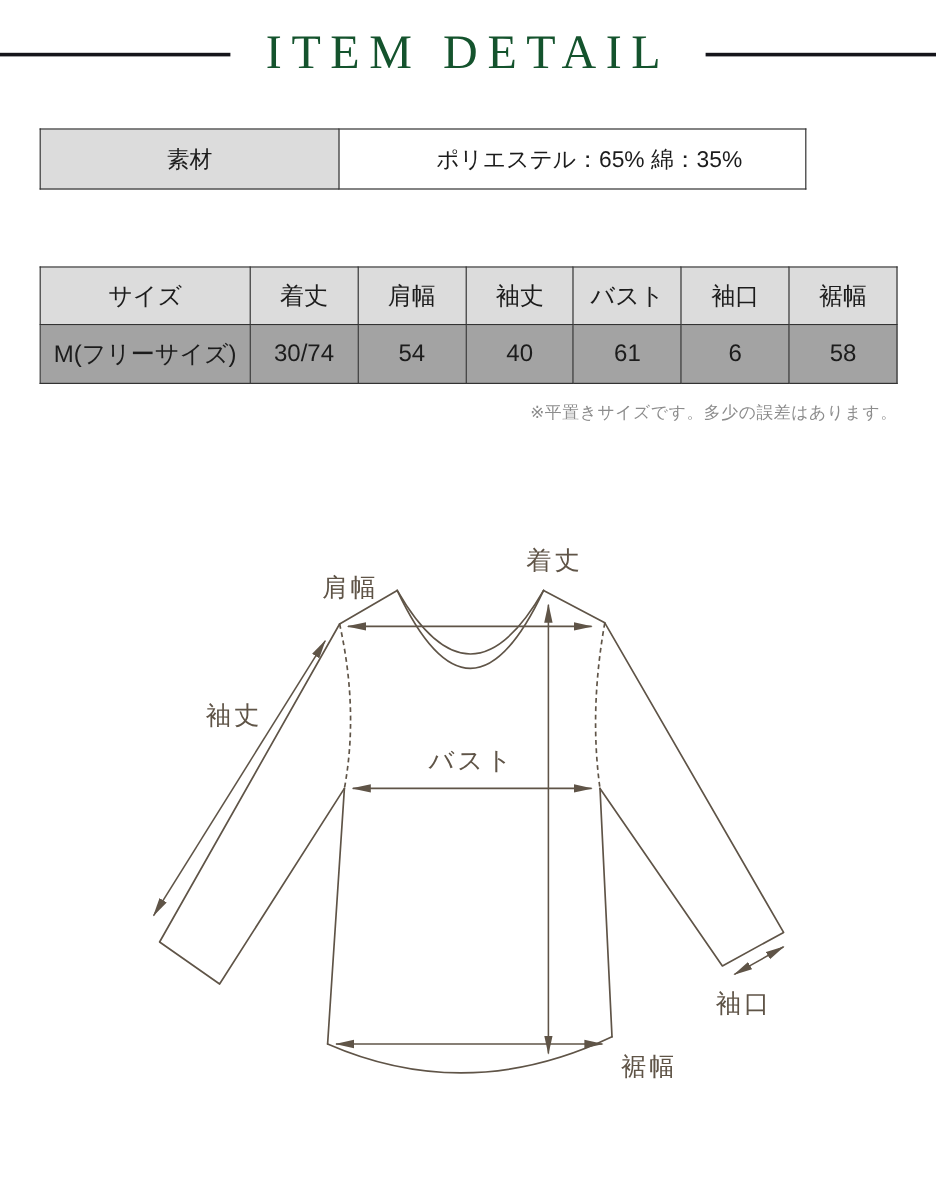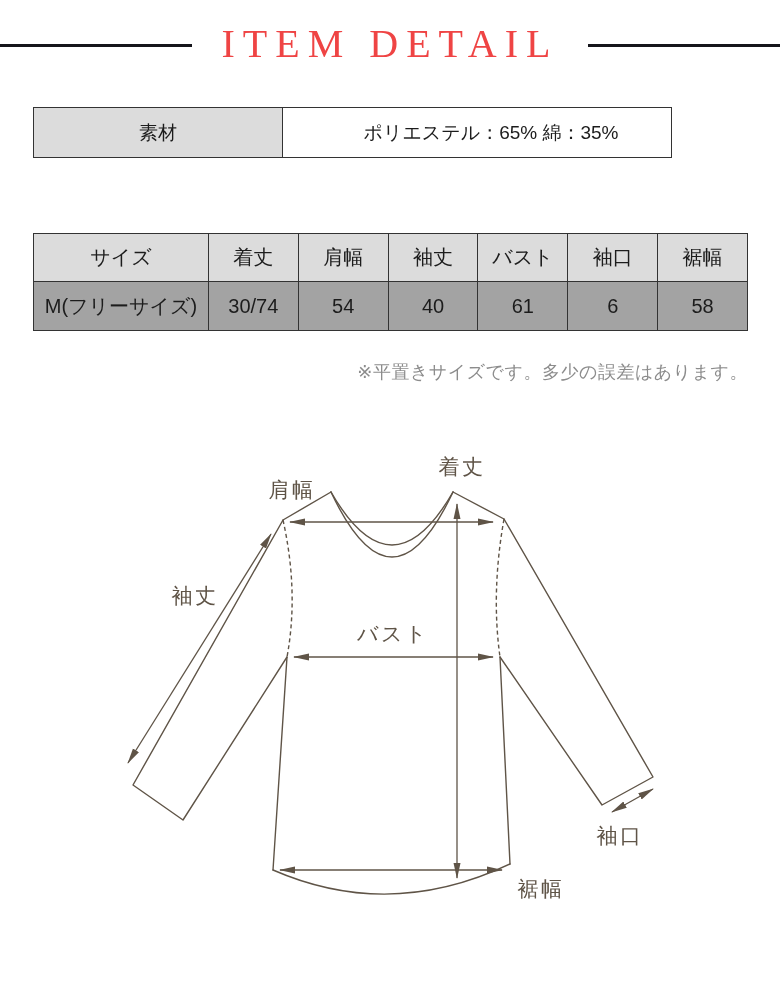--- a/index.html
+++ b/index.html
@@ -17,21 +17,21 @@
   
   .title-wrap { position: absolute; left: 0; top: 0; width: 780px; height: 90px; }
   .page-title {
     position: absolute;
     left: 0; top: 20px; width: 780px;
     text-align: center;
     font-family: "Liberation Serif", "DejaVu Serif", serif;
     font-weight: 400;
     font-size: 40px;
     letter-spacing: 8px;
-    color: #ef4444;
+    color: #14532d;
     white-space: nowrap;
   }
   .title-rule {
     position: absolute;
     top: 44px;
     height: 3px;
     background: #15151b;
   }
   .title-rule.left  { left: 0;  width: 192px; }
   .title-rule.right { right: 0; width: 192px; }
@@ -47,39 +47,39 @@
     font-size: 19px;
     color: #1c1c1c;
     text-align: center;
     vertical-align: middle;
     height: 50px;
   }
   .info-table th { width: 249px; background: #dcdcdc; }
   .info-table td { background: #ffffff; padding-left: 28px; }
 
   .size-table {
-    position: absolute; left: 33px; top: 233px; width: 715px;
+    position: absolute; left: 33px; top: 222px; width: 715px;
   }
   .size-table th, .size-table td {
     border: 1px solid #333333;
     font-weight: 400;
     font-size: 20px;
     color: #1c1c1c;
     text-align: center;
     vertical-align: middle;
   }
   .size-table th { background: #dcdcdc; height: 48px; }
   .size-table td { background: #a3a3a3; height: 49px; }
   .size-table .col-size { width: 24.5%; }
 
   
   .size-note {
     position: absolute;
-    right: 32px; top: 360px;
-    font-size: 18px;
+    right: 32px; top: 335px;
+    font-size: 14px;
     color: #8c8c8c;
     letter-spacing: 0.5px;
     white-space: nowrap;
   }
 
   
   .diagram-svg { position: absolute; left: 0; top: 430px; }
   .garment-line { fill: none; stroke: #5f5447; stroke-width: 1.4; stroke-linecap: round; stroke-linejoin: round; }
   .garment-dash { fill: none; stroke: #5f5447; stroke-width: 1.4; stroke-dasharray: 4 3; }
   .measure-arrow { fill: none; stroke: #5f5447; stroke-width: 1.3; }

